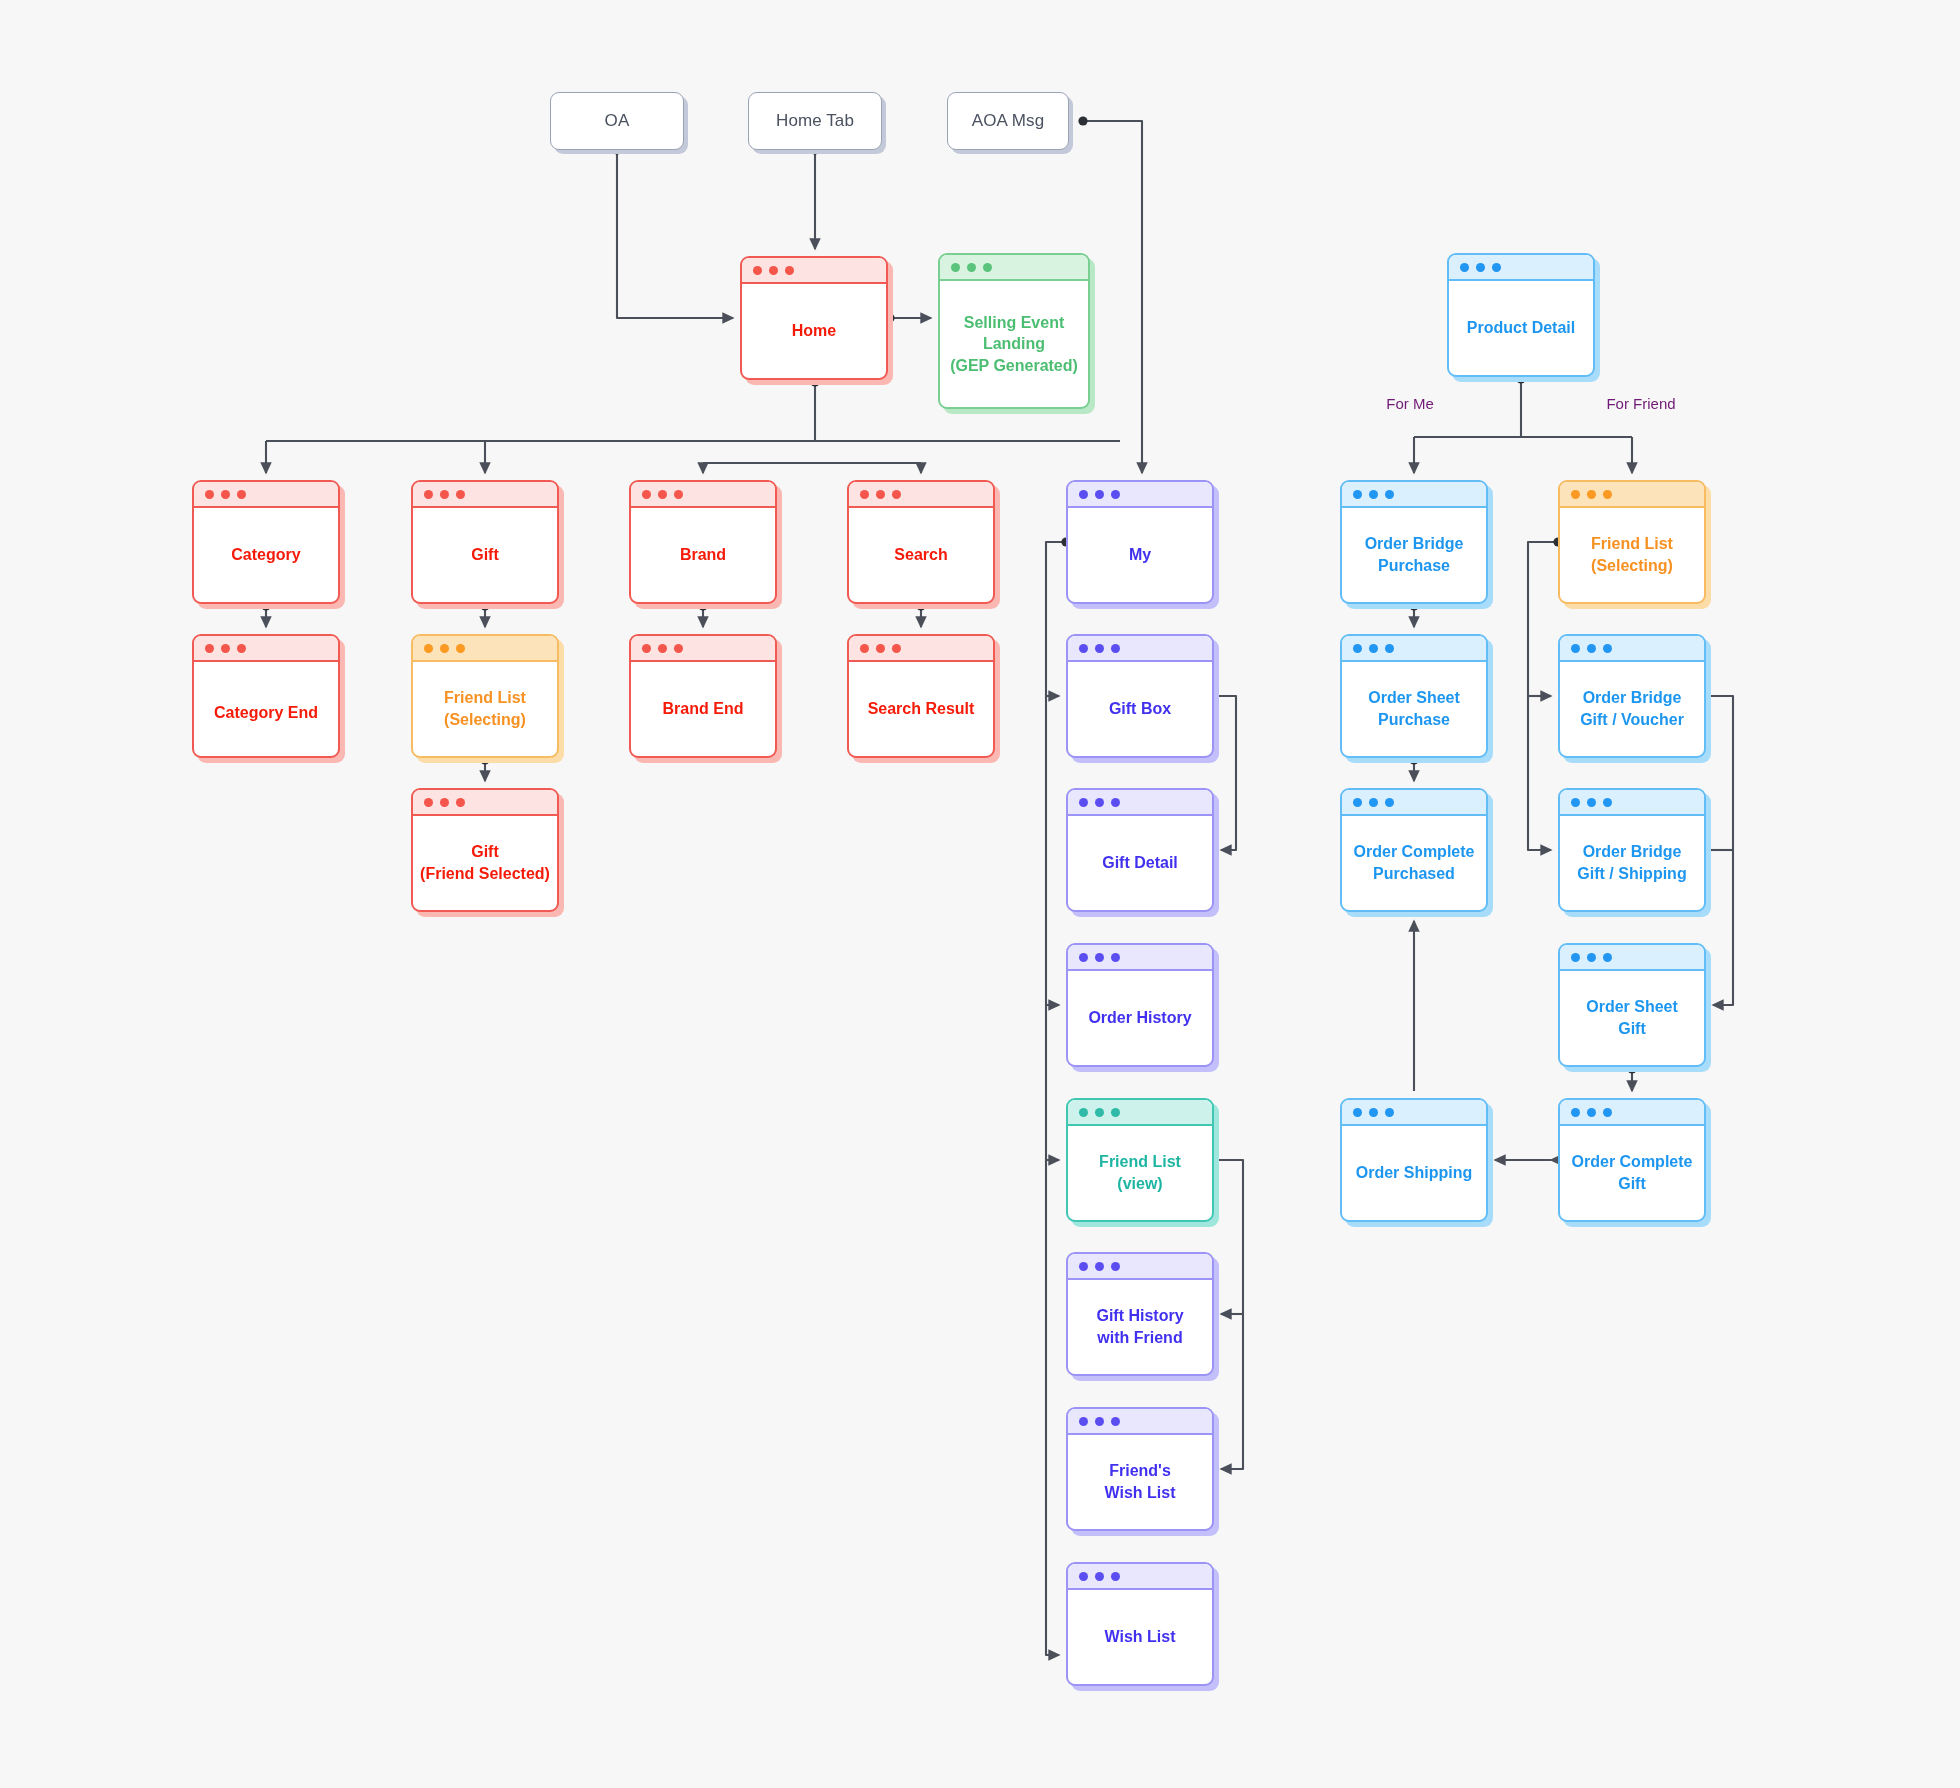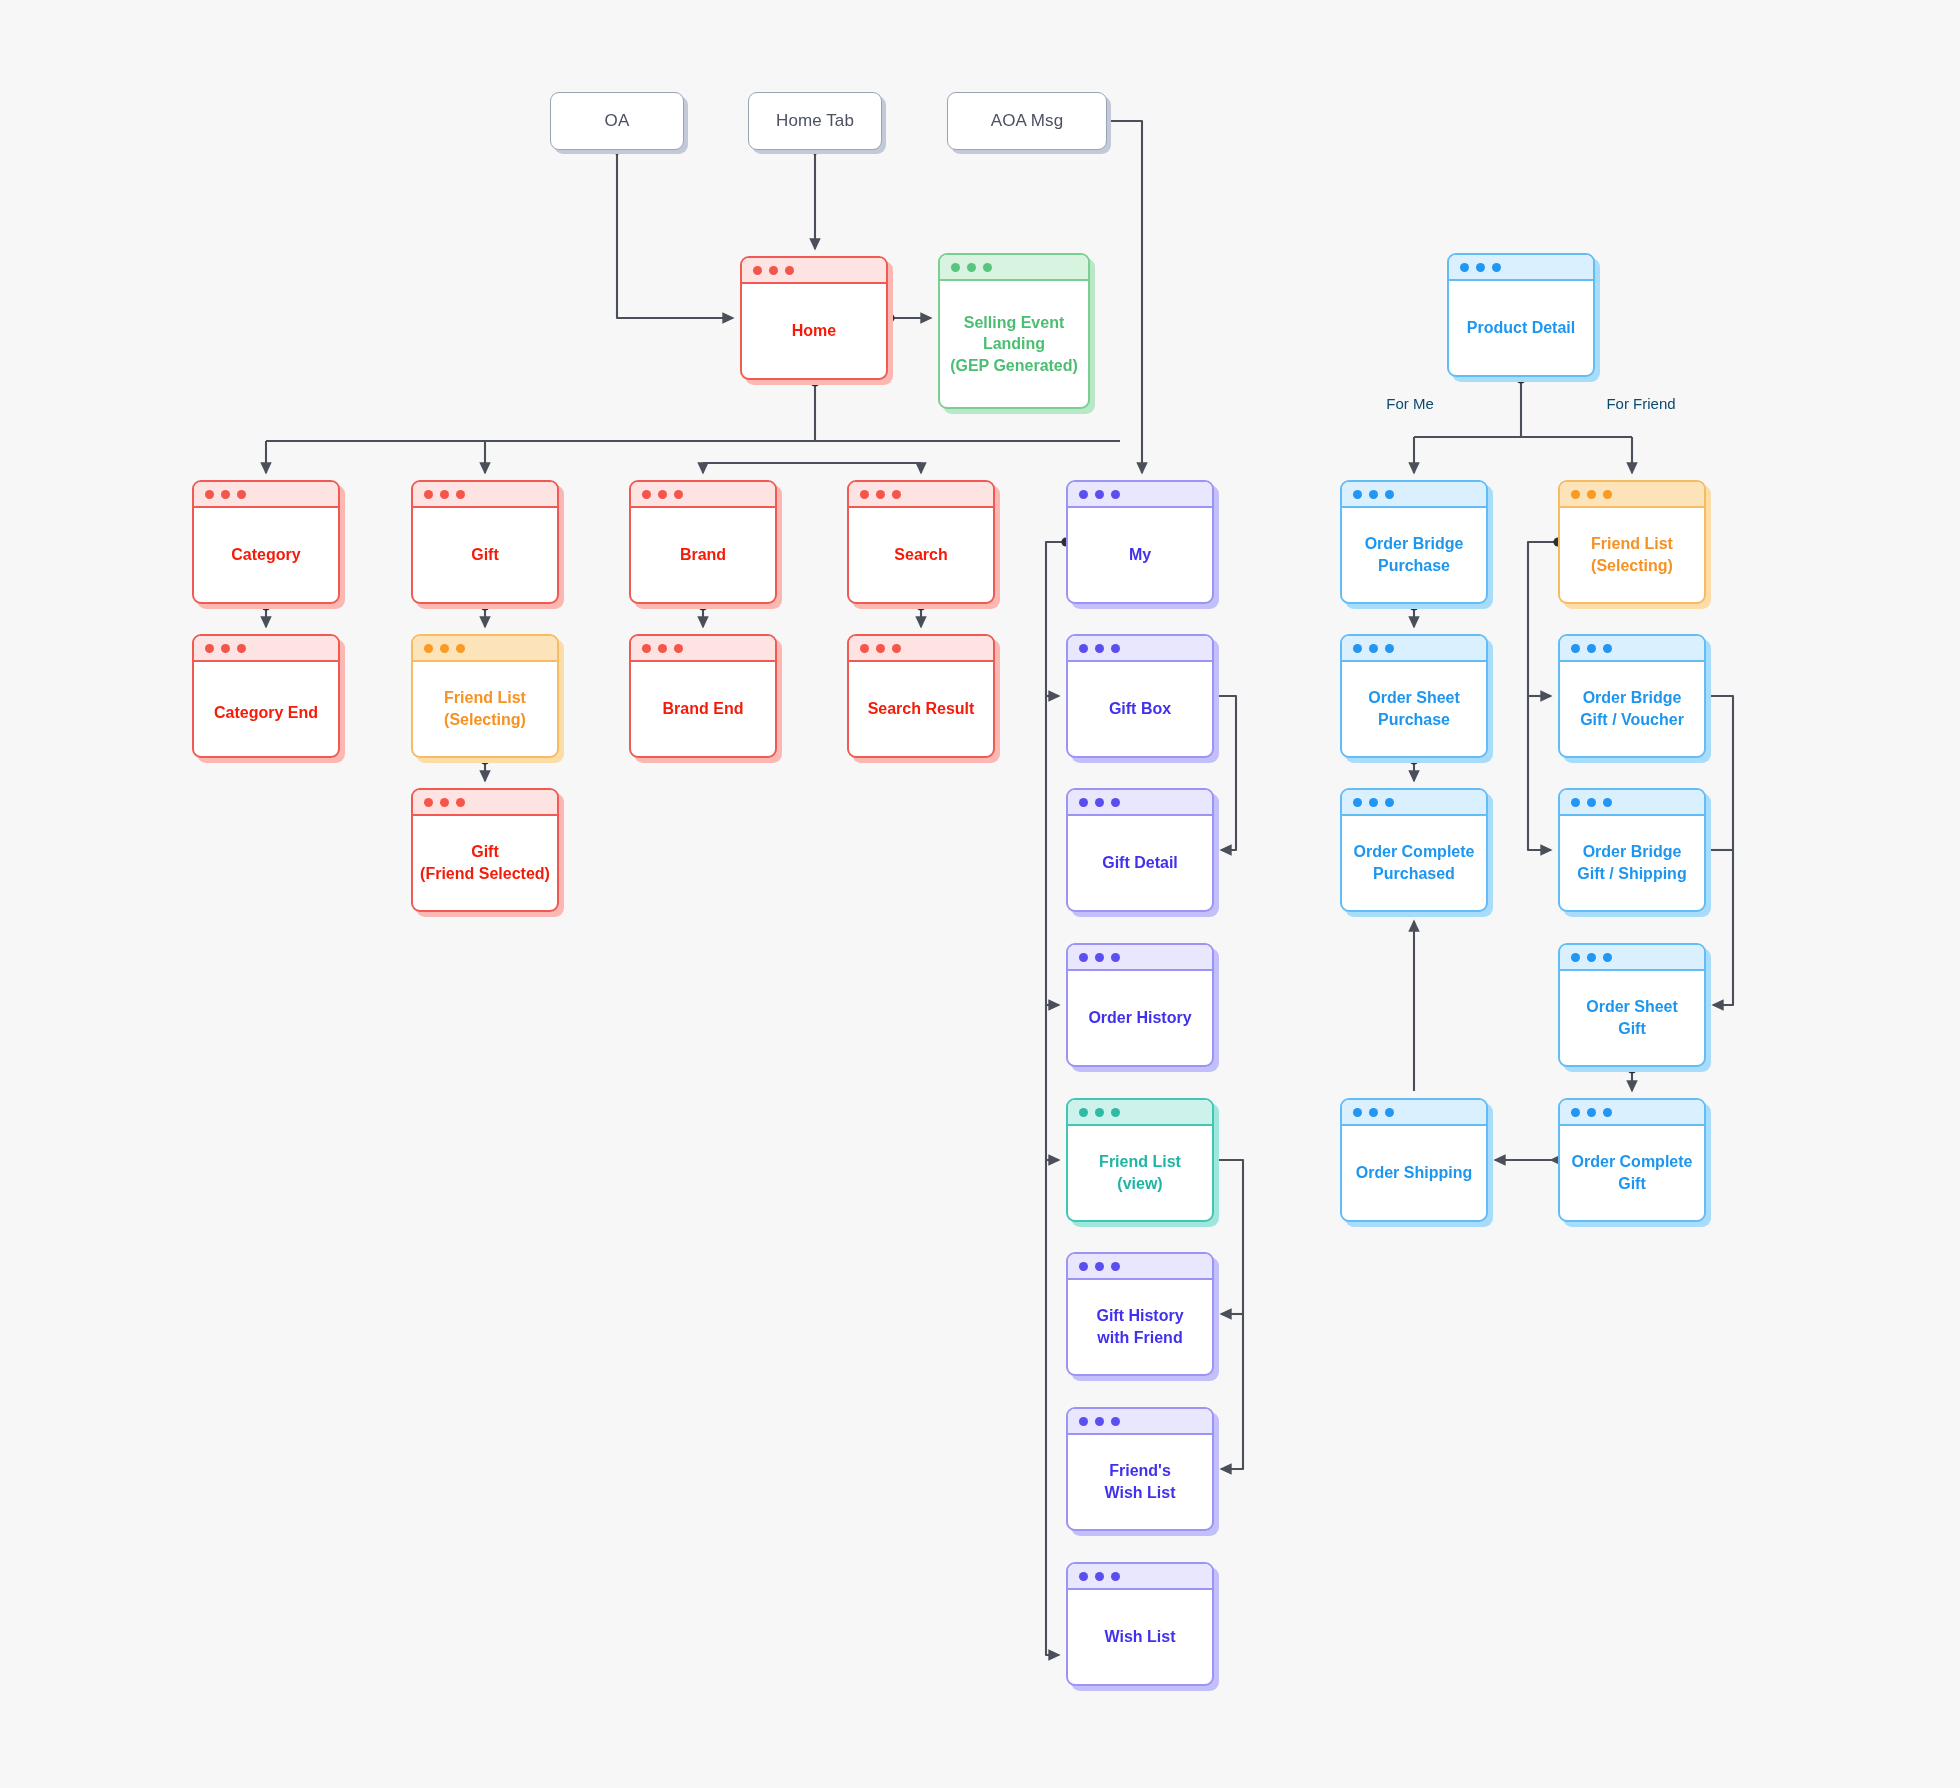--- a/index.html
+++ b/index.html
@@ -111,21 +111,21 @@
 
   
   .t-teal           { border-color: #3fc7b4; box-shadow: 5px 5px 0 0 #9fe6dd; }
   .t-teal .bar      { background: #cdf2ec; border-bottom-color: #3fc7b4; }
   .t-teal .dot      { background: #2ebaa7; }
   .t-teal .body     { color: #1eb5a3; }
 
   .edge-label {
     position: absolute;
     font-size: 15px;
-    color: #0c4a6e;
+    color: #701a75;
     white-space: nowrap;
   }
 </style>
 </head>
 <body>
 
 <div id="canvas">
 
   <svg id="wires" viewBox="0 0 1960 1788" preserveAspectRatio="none">
     <defs>
@@ -217,21 +217,21 @@
       <path d="M 1551 1160 L 1495 1160" marker-start="url(#arrowrev)" marker-end="url(#arrow)"></path>
     </g>
   </svg>
 
   <div class="plain" style="left:550px;top:92px;width:134px;height:58px;">
     <span>OA</span>
   </div>
   <div class="plain" style="left:748px;top:92px;width:134px;height:58px;">
     <span>Home Tab</span>
   </div>
-  <div class="plain" style="left:947px;top:92px;width:160px;height:58px;">
+  <div class="plain" style="left:947px;top:92px;width:122px;height:58px;">
     <span>AOA Msg</span>
   </div>
 
   <div class="win t-red" style="left:740px;top:256px;width:148px;height:124px;">
     <div class="bar">
       <span class="dot"></span>
       <span class="dot"></span>
       <span class="dot"></span>
     </div>
     <div class="body">Home</div>

